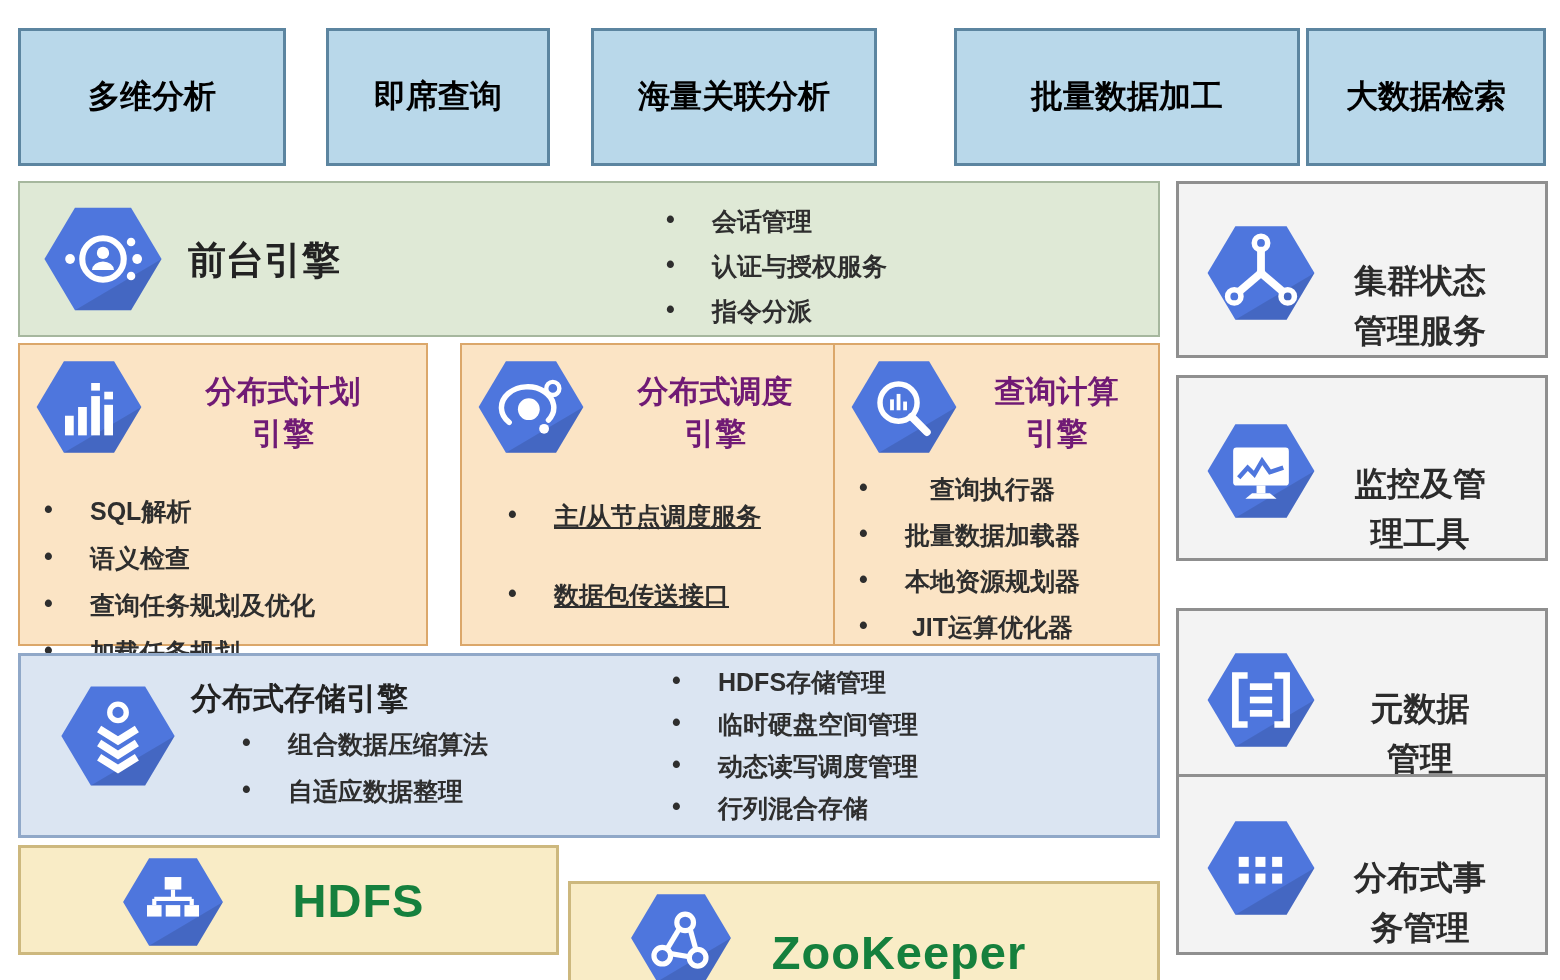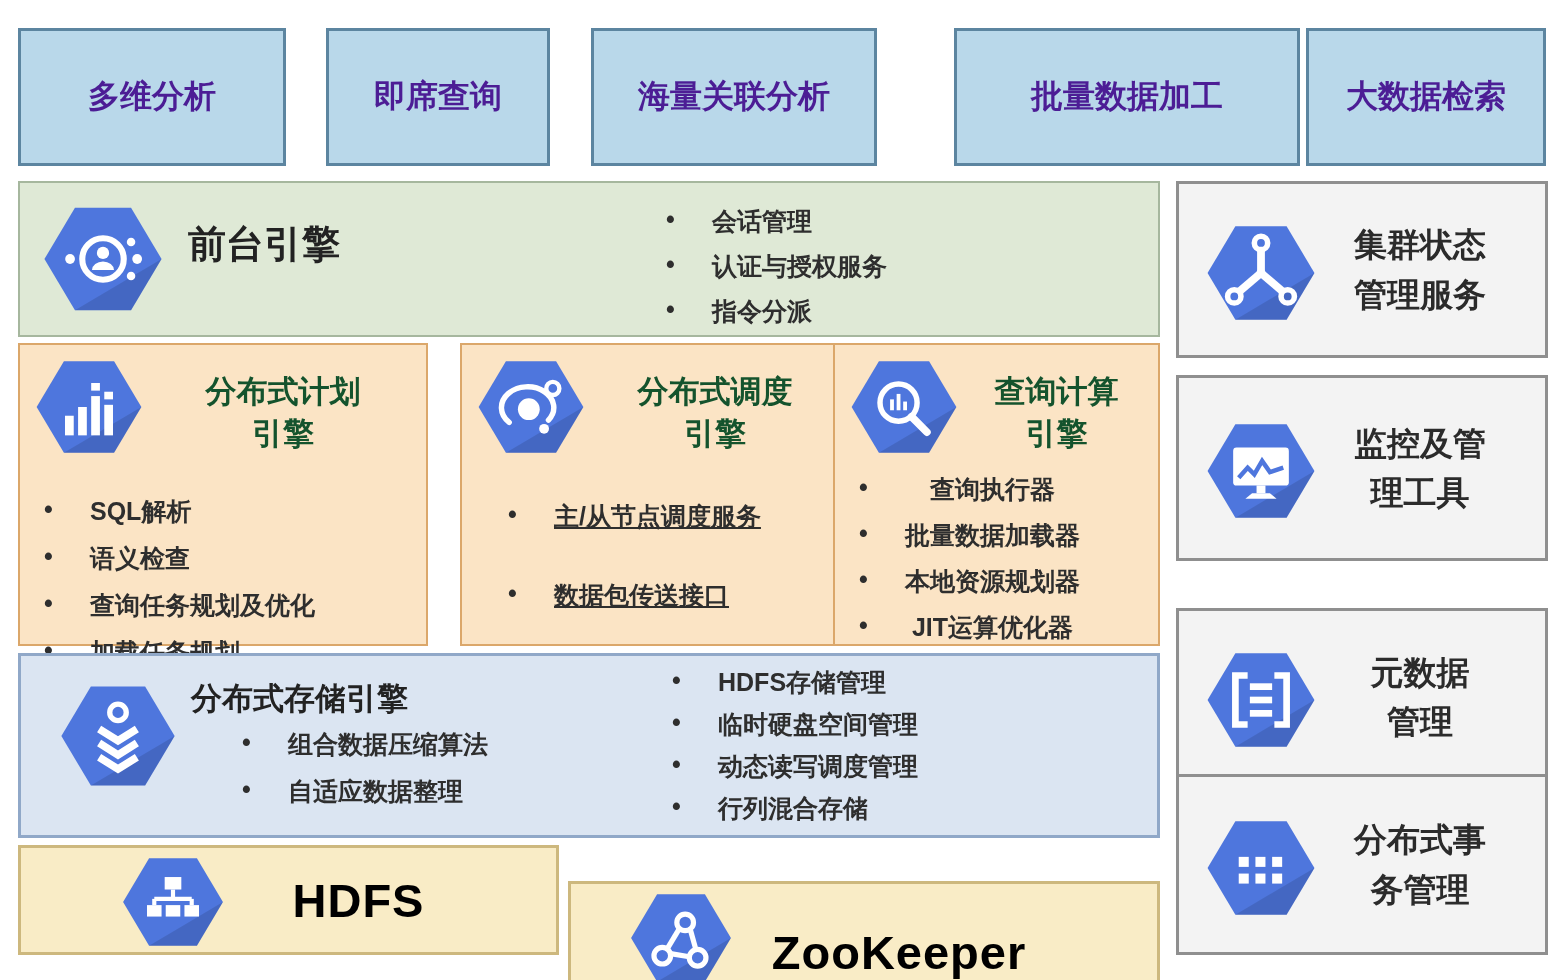--- a/index.html
+++ b/index.html
@@ -11,60 +11,60 @@
     --gray-fill:#f3f3f3; --gray-border:#8f8f8f;
     --hex-blue:#4e76dd; --ink:#1d1d1d; --bullet-ink:#2e2e2e;
   }
   html,body{margin:0;padding:0;background:#ffffff;}
   body{width:1560px;height:980px;position:relative;overflow:hidden;
        font-family:"Liberation Sans", sans-serif; color:var(--ink);}
   .box{position:absolute;box-sizing:border-box;}
   
   .top-box{background:var(--top-fill);border:3px solid var(--top-border);
     display:flex;align-items:center;justify-content:center;
-    font-size:32px;font-weight:bold;color:#4c1d95;}
+    font-size:32px;font-weight:bold;color:#000000;}
   
   .green-box{background:var(--green-fill);border:2px solid var(--green-border);}
   .orange-box{background:var(--orange-fill);border:2px solid var(--orange-border);}
   .storage-box{background:var(--storage-fill);border:3px solid var(--storage-border);}
   .yellow-box{background:var(--yellow-fill);border:3px solid var(--yellow-border);
     display:flex;align-items:center;justify-content:center;}
   .gray-box{background:var(--gray-fill);border:3px solid var(--gray-border);
-    display:flex;align-items:center;}
+    display:flex;align-items:flex-end;}
   
   .hex{position:absolute;}
   
   .section-title{font-weight:bold;color:#222;}
   
   ul.blist{list-style:none;margin:0;padding:0;}
   ul.blist li{position:relative;font-weight:bold;color:var(--bullet-ink);
     padding-left:52px;white-space:nowrap;}
   ul.blist li::before{content:"\2022";position:absolute;left:6px;top:0;}
   
-  #frontend-title{position:absolute;left:168px;top:36px;font-size:38px;}
+  #frontend-title{position:absolute;left:168px;top:52px;font-size:38px;}
   #frontend-bullets{position:absolute;left:640px;top:22px;font-size:25px;}
   #frontend-bullets li{margin-bottom:12px;}
   
   .engine-title{position:absolute;left:130px;top:26px;width:calc(100% - 140px);
-    text-align:center;font-size:31px;font-weight:bold;line-height:1.35;color:#14532d;}
+    text-align:center;font-size:31px;font-weight:bold;line-height:1.35;color:#701a75;}
   .engine-bullets{position:absolute;font-size:25px;}
   #engine1-bullets{left:18px;top:150px;}
   #engine1-bullets li{margin-bottom:14px;}
   #engine2-bullets{left:40px;top:155px;}
   #engine2-bullets li{margin-bottom:46px;text-decoration:underline;}
   #engine3-bullets{left:18px;top:128px;}
   #engine3-bullets li{margin-bottom:13px;text-align:center;}
   
   #storage-title{position:absolute;left:170px;top:22px;font-size:31px;}
   #storage-left-bullets{position:absolute;left:215px;top:72px;font-size:25px;}
   #storage-left-bullets li{margin-bottom:14px;}
   #storage-right-bullets{position:absolute;left:645px;top:10px;font-size:25px;}
   #storage-right-bullets li{margin-bottom:9px;}
   
-  .foundation-label{font-size:47px;font-weight:bold;color:#000000;letter-spacing:1px;}
+  .foundation-label{font-size:47px;font-weight:bold;color:#15803d;letter-spacing:1px;}
   
   .right-label{flex:1;text-align:center;font-size:33px;font-weight:bold;
     line-height:1.5;color:#2b2b2b;margin-left:130px;margin-right:14px;}
 </style>
 </head>
 <body>
 
 <div class="box top-box" style="left:18px;top:28px;width:268px;height:138px">
   <span>多维分析</span>
 </div>

